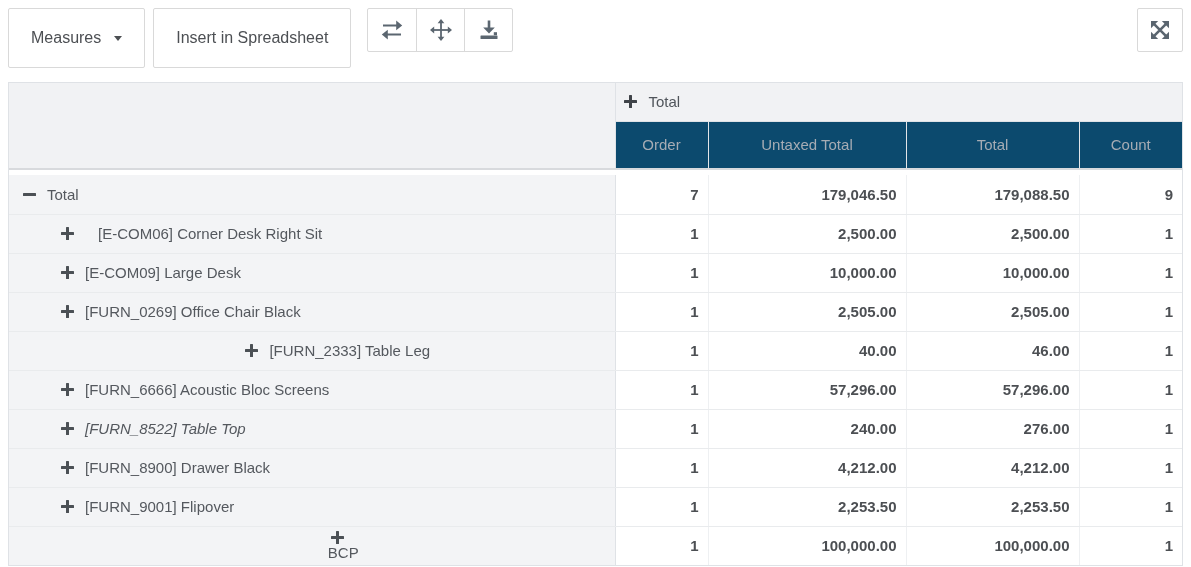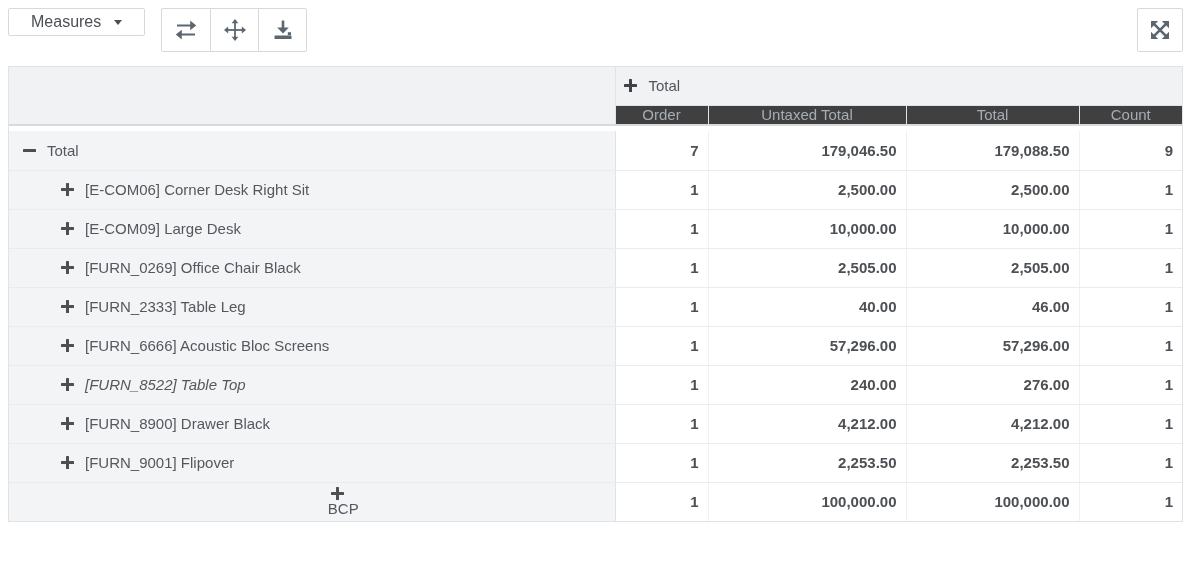--- a/index.html
+++ b/index.html
@@ -11,21 +11,21 @@
     color: #54585e;
   }
 
   
   .toolbar {
     display: flex;
     align-items: flex-start;
     padding: 8px 8px 0 8px;
   }
   .btn {
-    height: 28px;
+    height: 60px;
     background: #fff;
     border: 1px solid #d9d9d9;
     border-radius: 2px;
     color: #4c4f53;
     font-size: 16px;
     font-family: inherit;
     display: inline-flex;
     align-items: center;
     padding: 0 22px;
     cursor: pointer;
@@ -96,24 +96,24 @@
     font-weight: 400;
     text-align: left;
   }
   thead th.group .cellflex {
     display: flex;
     align-items: center;
     padding-left: 8px;
   }
   thead th.group .grp-label { margin-left: 12px; color: #50555b; }
   thead th.measure {
-    background: #404040;
+    background: #0c4a6e;
     color: #a6acb4;
     font-weight: 400;
-    height: 20px;
+    height: 48px;
     text-align: center;
     border-left: 1px solid #e2e5e8;
     border-bottom: 2px solid #d8dadd;
   }
   thead th.measure:nth-child(1) { border-left: none; }
 
   tbody tr.spacer td { height: 6px; background: #fff; border: none; }
 
   tbody td { height: 39px; border-bottom: 1px solid #e9ebed; }
   tbody tr:last-child td { border-bottom: none; }
@@ -156,20 +156,23 @@
 </style>
 </head>
 <body>
 
 <div class="toolbar">
   <button class="btn">
     <span>Measures</span>
     <span class="caret"></span>
   </button>
 
+  <button class="btn">
+    <span>Insert in Spreadsheet</span>
+  </button>
 
   <div class="btn-group">
     <button>
       <span>
         <svg class="icon-svg" width="22" height="22" viewBox="0 0 22 22">
           <g fill="currentColor">
             <polygon points="15.2,1.6 21.2,6.4 15.2,11.2 15.2,7.4 2,7.4 2,5.4 15.2,5.4"></polygon>
             <polygon points="6.8,10.8 0.8,15.6 6.8,20.4 6.8,16.6 20,16.6 20,14.6 6.8,14.6"></polygon>
           </g>
         </svg>
@@ -255,21 +258,21 @@
               <span class="lbl">Total</span>
             </span>
           </td>
           <td class="num">7</td>
           <td class="num">179,046.50</td>
           <td class="num">179,088.50</td>
           <td class="num">9</td>
         </tr>
         <tr>
           <td class="rowlabel">
-            <span class="cellflex" style="padding-left: 52px;">
+            <span class="cellflex" style="padding-left: 52px; gap: 13px;">
               <span class="pm plus"></span>
               <span class="lbl">[E-COM06] Corner Desk Right Sit</span>
             </span>
           </td>
           <td class="num">1</td>
           <td class="num">2,500.00</td>
           <td class="num">2,500.00</td>
           <td class="num">1</td>
         </tr>
         <tr>
@@ -291,21 +294,21 @@
               <span class="lbl">[FURN_0269] Office Chair Black</span>
             </span>
           </td>
           <td class="num">1</td>
           <td class="num">2,505.00</td>
           <td class="num">2,505.00</td>
           <td class="num">1</td>
         </tr>
         <tr>
           <td class="rowlabel">
-            <span class="cellflex" style="padding-left: 52px;">
+            <span class="cellflex" style="padding-left: 52px; justify-content: center;">
               <span class="pm plus"></span>
               <span class="lbl">[FURN_2333] Table Leg</span>
             </span>
           </td>
           <td class="num">1</td>
           <td class="num">40.00</td>
           <td class="num">46.00</td>
           <td class="num">1</td>
         </tr>
         <tr>

